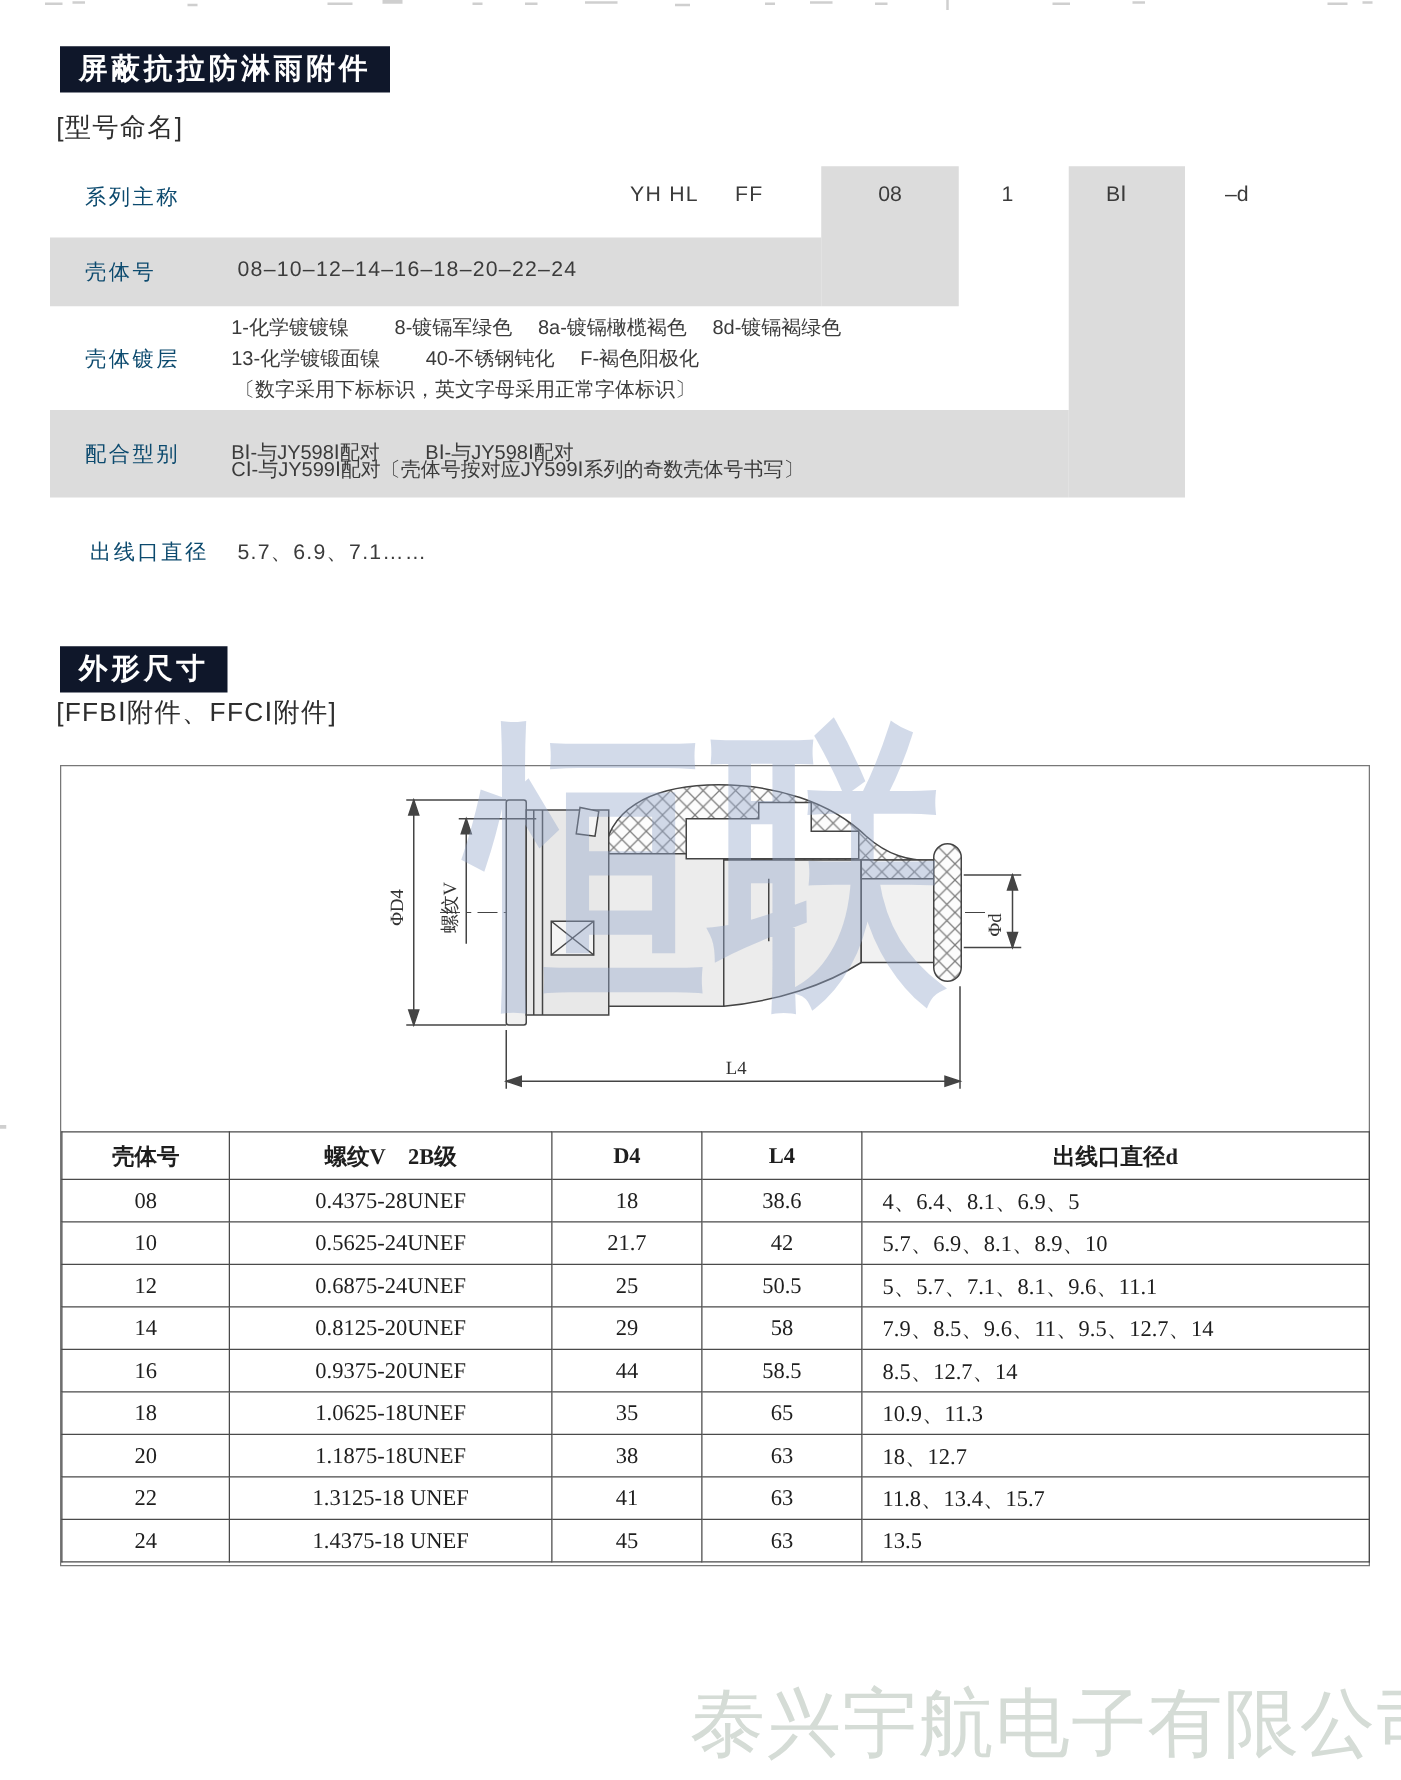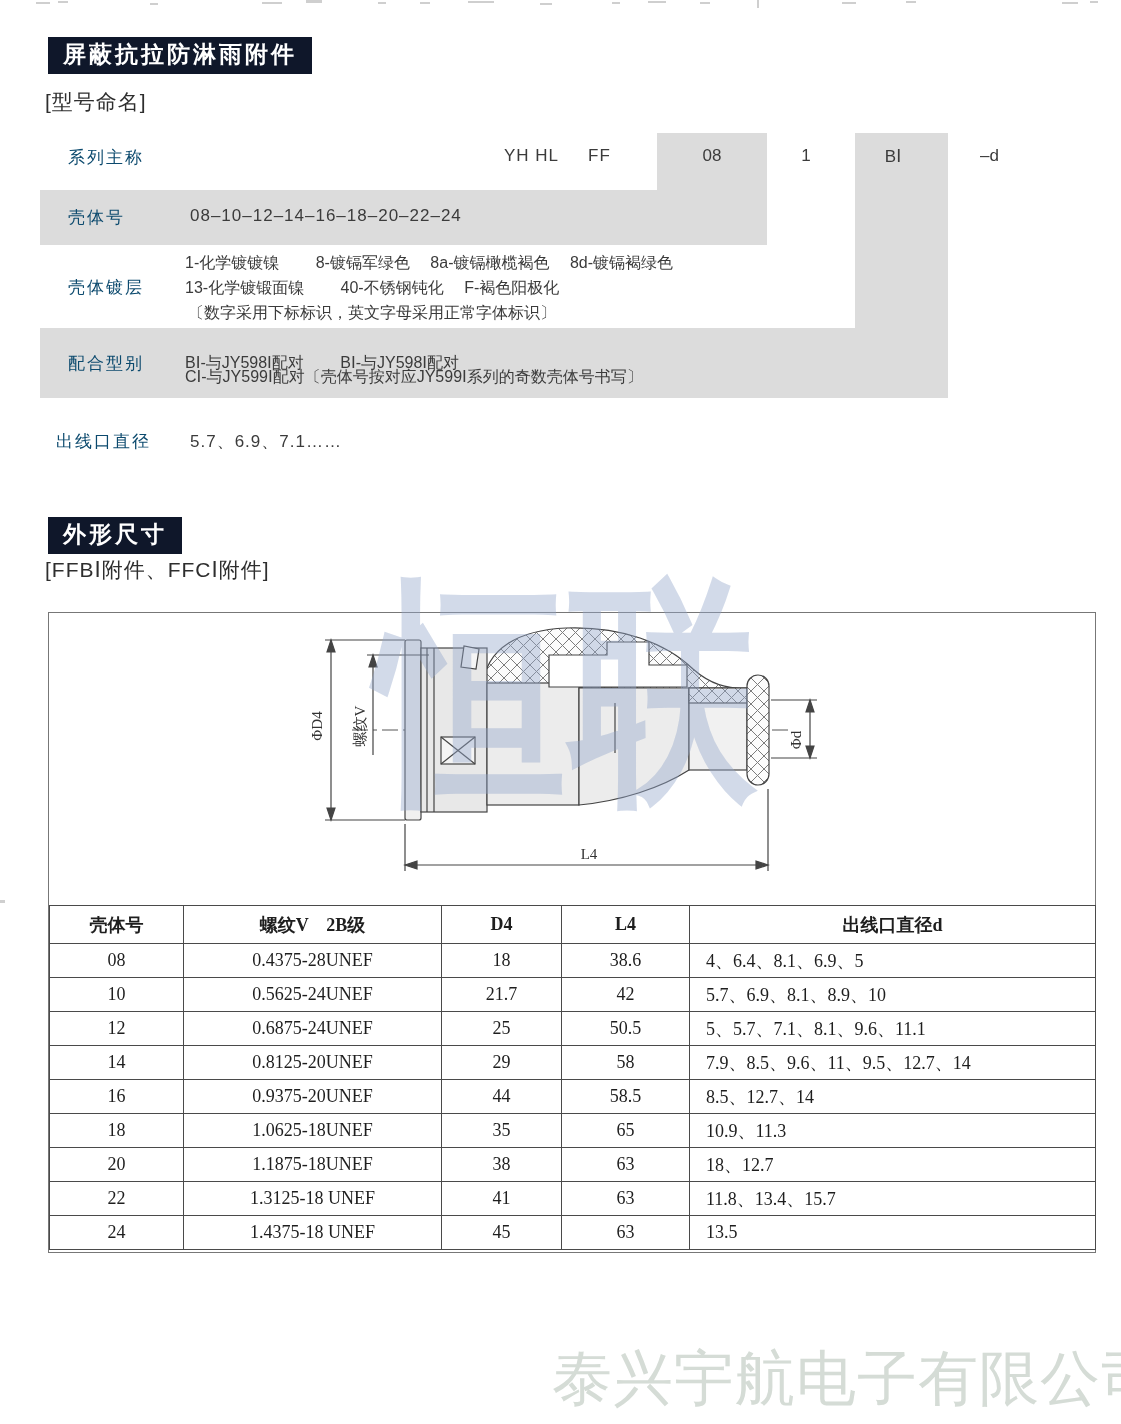--- a/index.html
+++ b/index.html
@@ -98,21 +98,21 @@
 
     <div class="nm-label" style="left:68px; top:276px;">壳体镀层</div>
     <div class="nm-lines" style="left:185px; top:250px;">1-化学镀镀镍　　 8-镀镉军绿色　 8a-镀镉橄榄褐色　 8d-镀镉褐绿色</div>
     <div class="nm-lines" style="left:185px; top:275px;">13-化学镀锻面镍　　 40-不锈钢钝化　 F-褐色阳极化</div>
     <div class="nm-lines" style="left:188px; top:300px;">〔数字采用下标标识，英文字母采用正常字体标识〕</div>
 
     <div class="nm-label" style="left:68px; top:352px;">配合型别</div>
     <div class="nm-lines" style="left:185px; top:338px;margin-top:12px;">BⅠ-与JY598Ⅰ配对　　 BⅠ-与JY598Ⅰ配对</div>
     <div class="nm-lines" style="left:185px; top:364px;text-align:center;">CⅠ-与JY599Ⅰ配对〔壳体号按对应JY599Ⅰ系列的奇数壳体号书写〕</div>
 
-    <div class="nm-label" style="left:56px; top:430px;text-align:right;">出线口直径</div>
+    <div class="nm-label" style="left:72px; top:430px;text-align:right;">出线口直径</div>
     <div class="nm-text" style="left:190px; top:430px; letter-spacing:1px;">5.7、6.9、7.1……</div>
   </div>
 
   <div class="black-header" style="left:48px; top:517px;">外形尺寸</div>
 
   <div class="subheading" style="left:45px; top:556px;">[FFBⅠ附件、FFCⅠ附件]</div>
 
   <div class="draw-box">
 
     <svg class="drawing-svg" width="1046" height="292" viewBox="0 0 1046 292">

